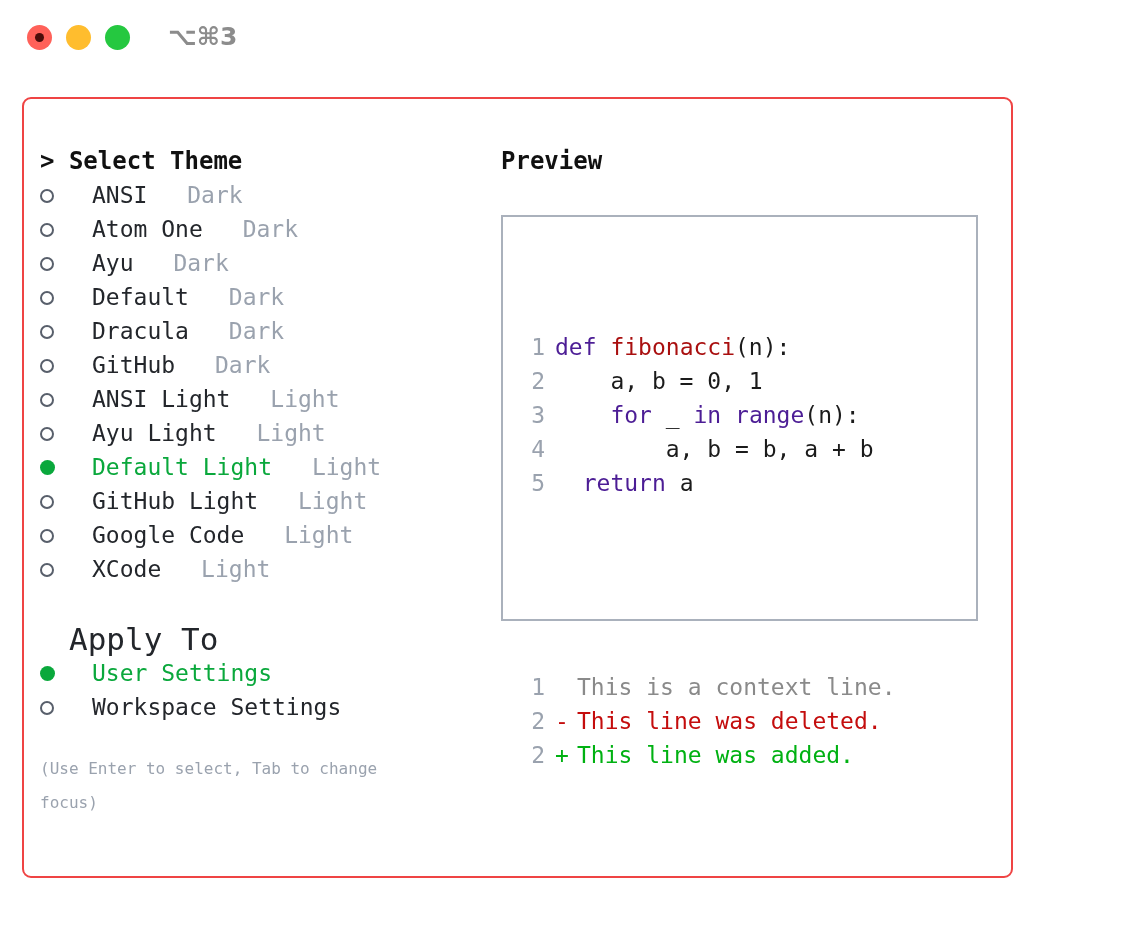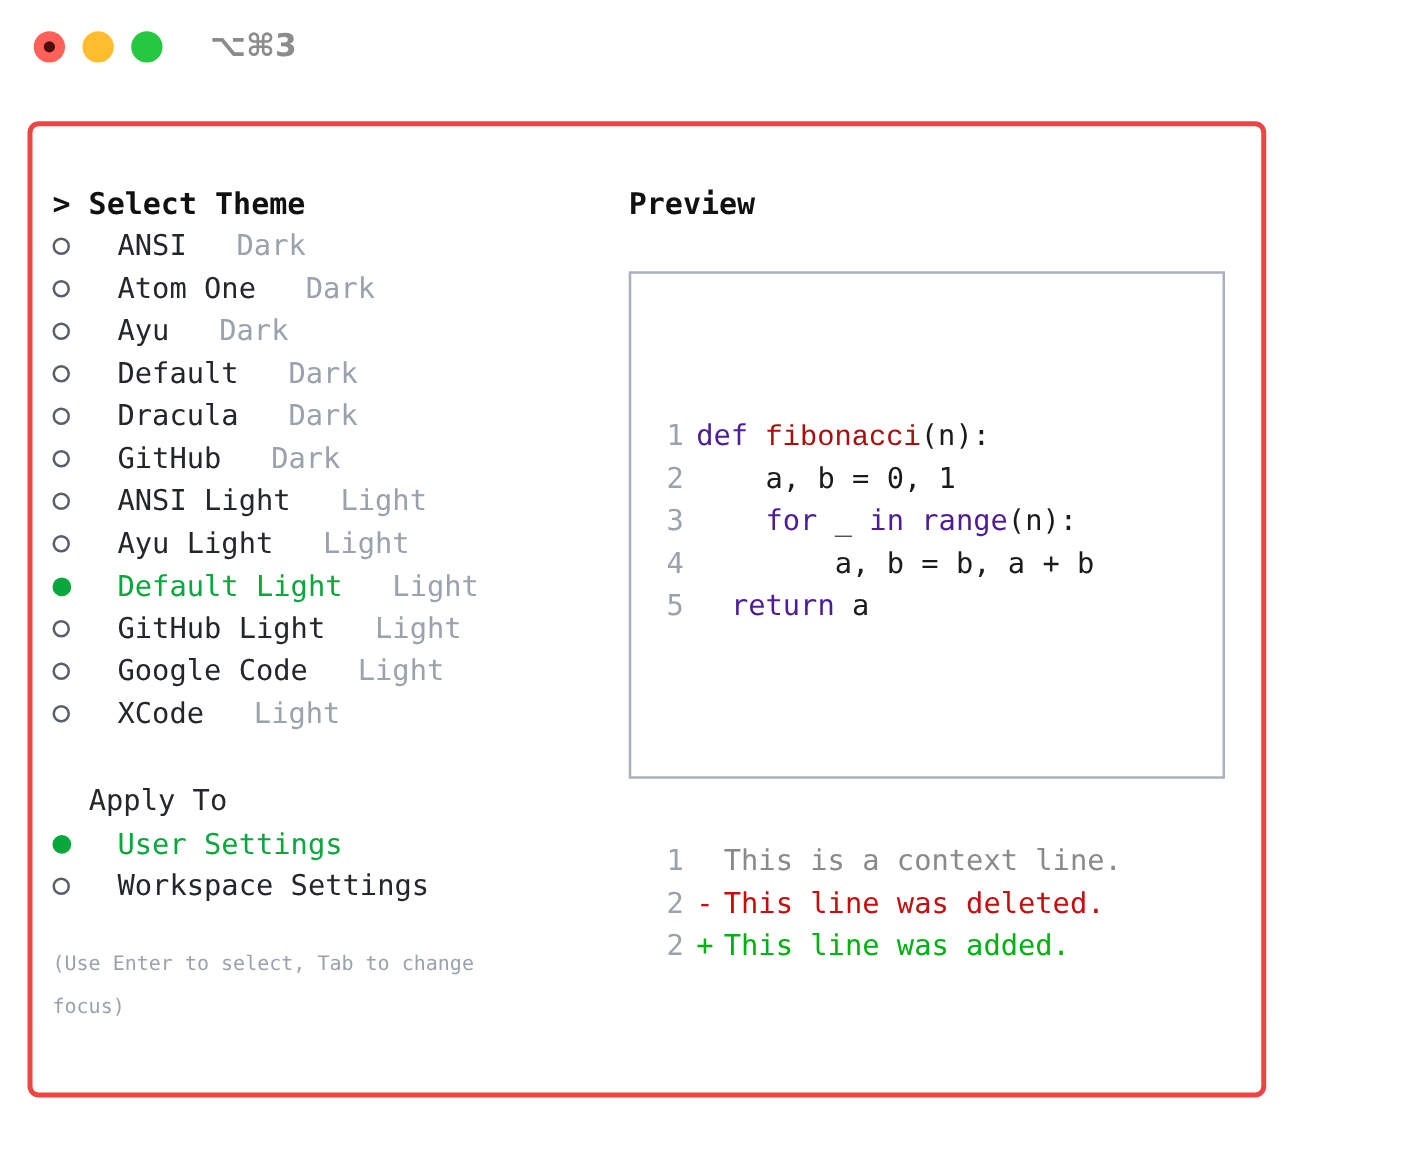--- a/index.html
+++ b/index.html
@@ -69,21 +69,21 @@
     white-space: pre;
   }
 
   
   .panel {
     position: absolute;
     left: 22px;
     top: 97px;
     width: 991px;
     height: 781px;
-    border: 4px solid #ef4444;
+    border: 2px solid #ef4444;
     border-radius: 9px;
     box-sizing: border-box;
     background: #ffffff;
   }
 
   
   .left-col {
     position: absolute;
     left: 16px;
     top: 45px;
@@ -127,21 +127,21 @@
     display: block;
   }
   .row .name { color: #23262b; }
   .row .variant { color: #9aa2ae; }
   .row.selected .name { color: #0aa83c; }
   .row.selected .variant { color: #9aa2ae; }
 
   .section-gap { height: 36px; }
 
   .section-title {
-    font-size: 23px;
+    font-size: 31px;
     color: #23262b;
     line-height: 34px;
     height: 34px;
     padding-left: 29px;
     white-space: pre;
   }
 
   .hint {
     margin-top: 28px;
     font-size: 16px;
@@ -186,21 +186,21 @@
   .lnum {
     width: 34px;
     flex: 0 0 34px;
     text-align: right;
     color: #9aa2ae;
     padding-right: 10px;
     box-sizing: border-box;
   }
   .ctext { color: #1b1b1b; }
   .kw  { color: #4c1d95; text-align: right; }
-  .fn  { color: #a90f0f; font-family: Liberation Mono, monospace; }
+  .fn  { color: #a90f0f; }
   .blank-line { height: 34px; }
 
   .diffmark { width: 22px; flex: 0 0 22px; display: inline-block; }
   .diff-context .ctext, .diff-context .diffmark { color: #8a8a8a; }
   .diff-del .ctext, .diff-del .diffmark { color: #c40d0d; }
   .diff-add .ctext, .diff-add .diffmark { color: #00b112; }
 </style>
 </head>
 <body>
 

